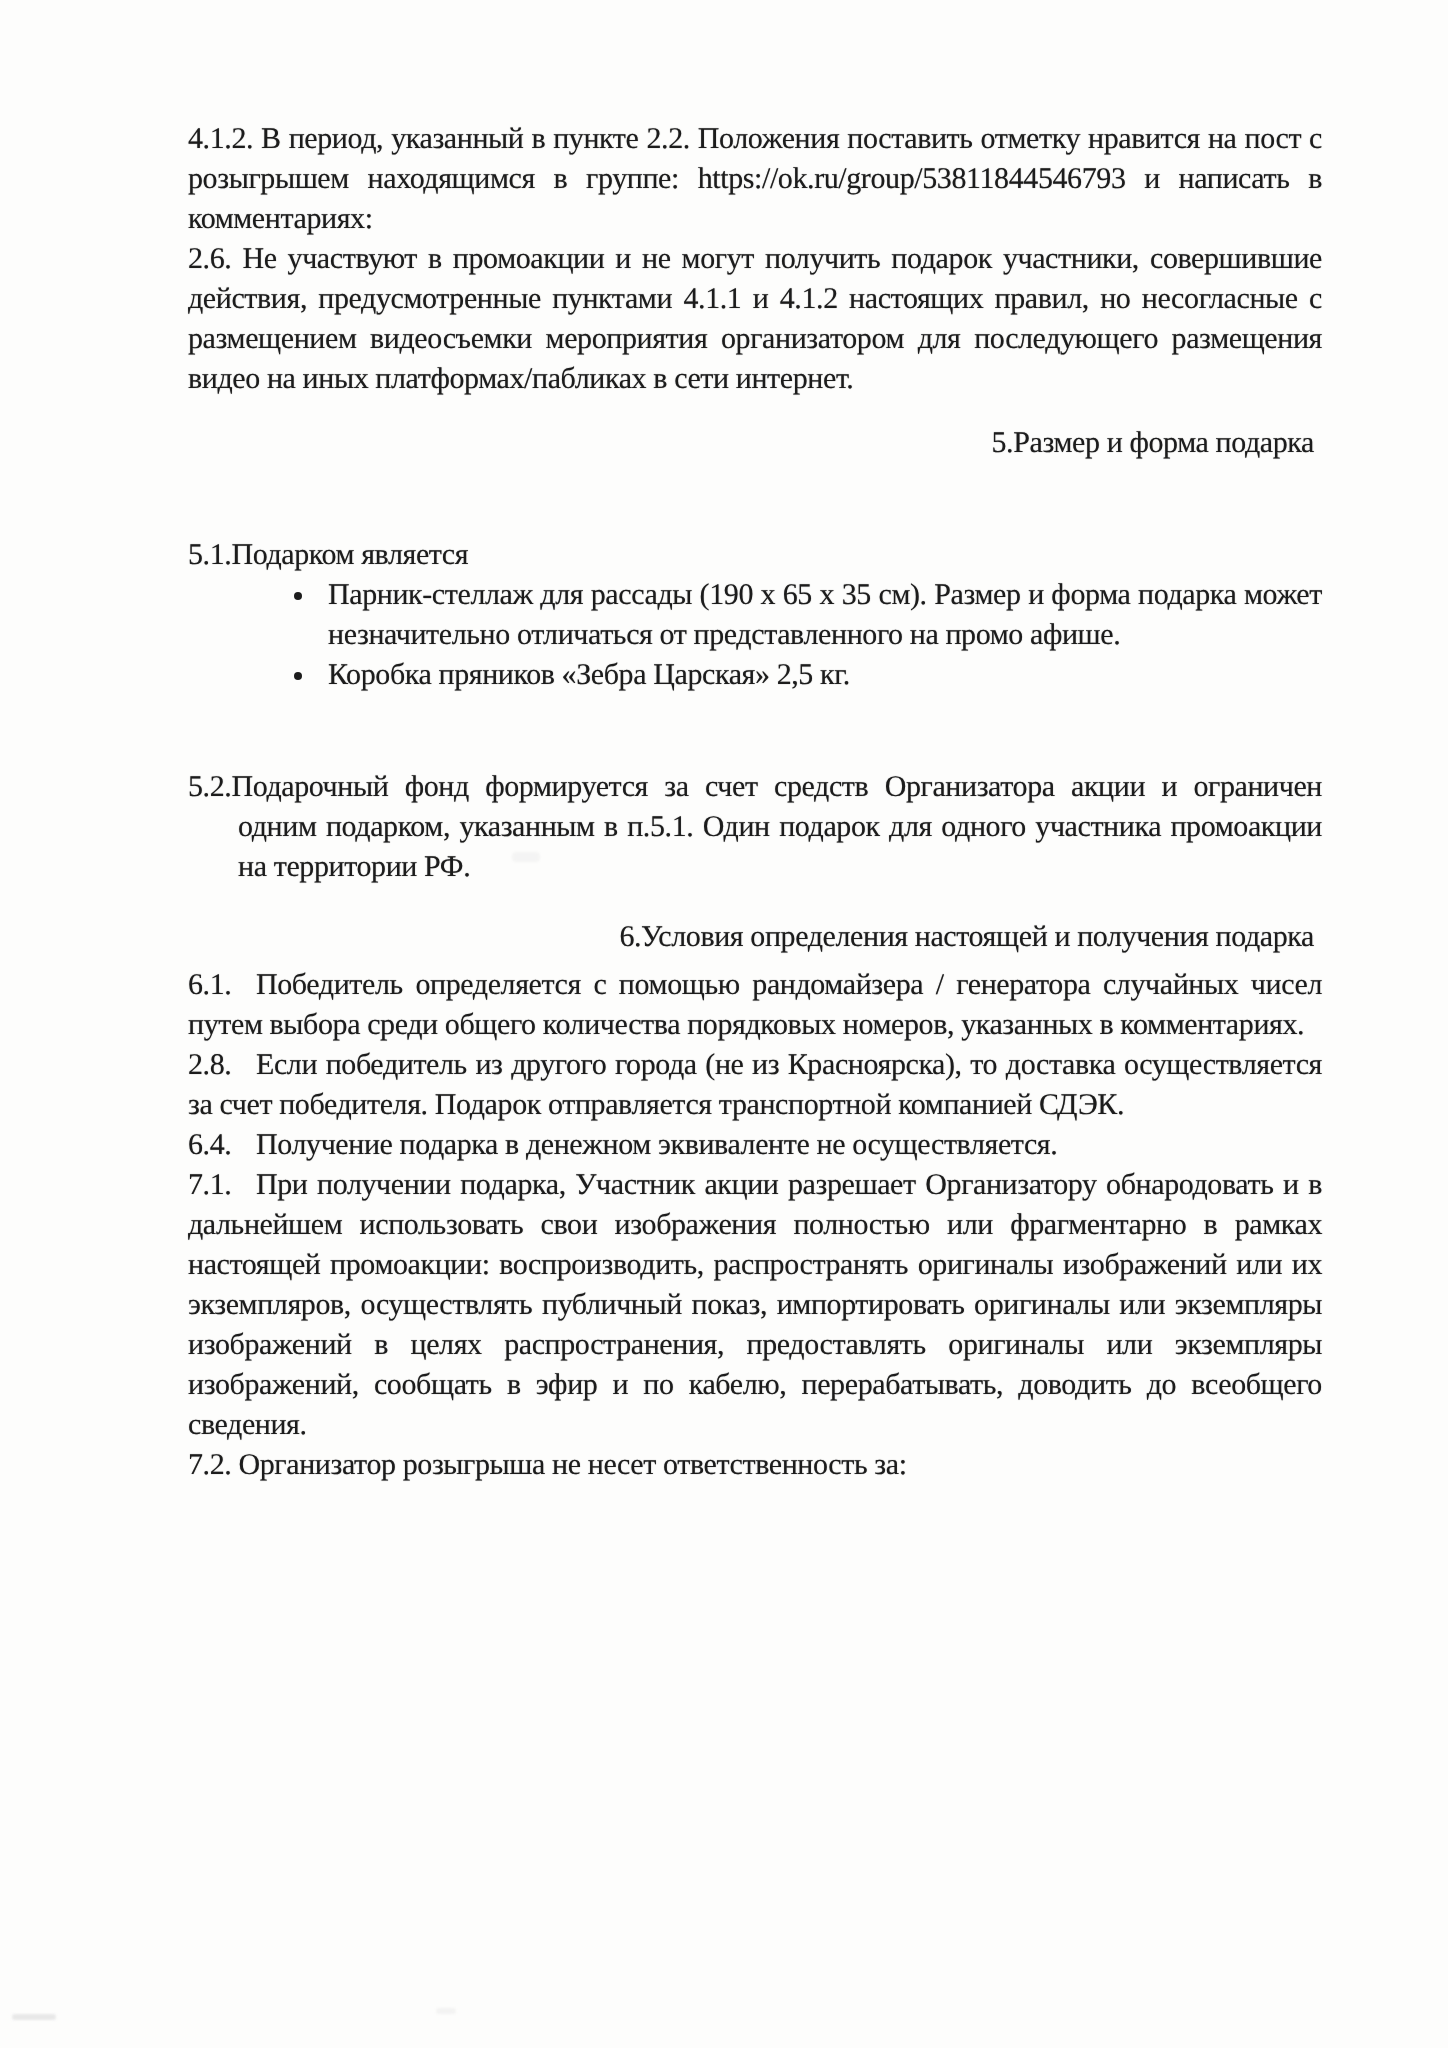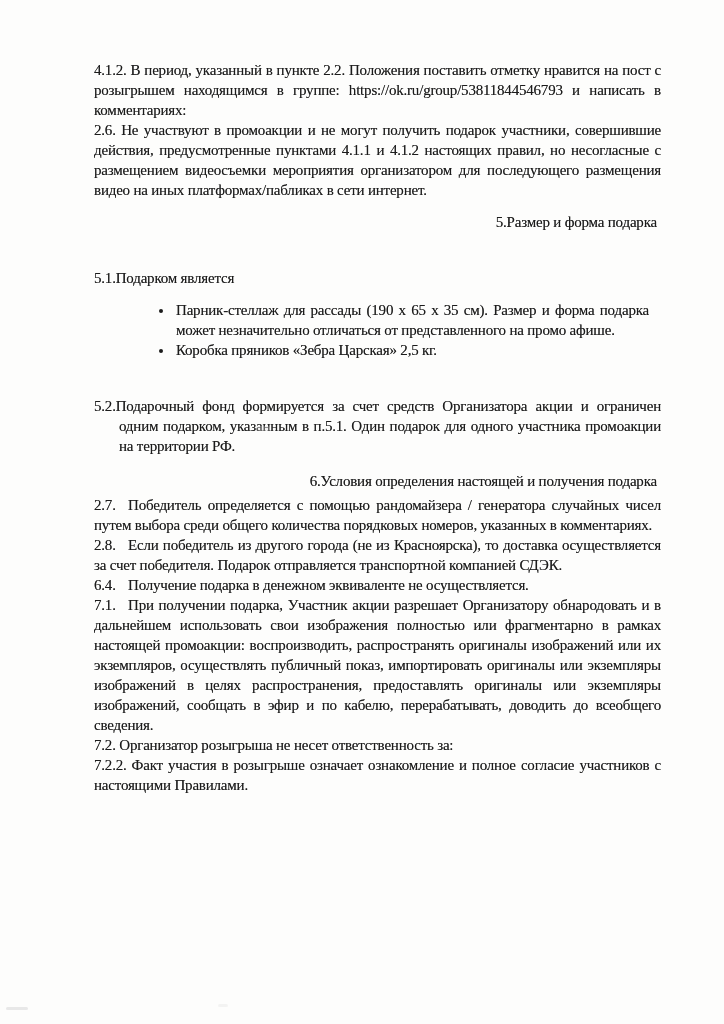--- a/index.html
+++ b/index.html
@@ -46,21 +46,21 @@
   .heading {
     margin: 4px;
     text-align: right;
   }
   .heading .hnum {
     display: inline-block;
     width: 23px;
   }
   
   ul.bullets {
-    margin: 12px;
+    margin: 0;
     padding: 0 0 0 68px;
     list-style: disc outside;
   }
   ul.bullets li {
     text-align: justify;
     padding-left: 2px;
   }
   .gap-12 { margin-top: 12px; }
   .gap-15 { margin-top: 15px; }
   .gap-18 { margin-top: 18px; }
@@ -93,33 +93,32 @@
 
     <ul class="bullets">
       <li>Парник-стеллаж для рассады (190 х 65 х 35 см). Размер и форма подарка может незначительно отличаться от представленного на промо афише.</li>
       <li>Коробка пряников «Зебра Царская» 2,5 кг.</li>
     </ul>
 
     <p class="para hang gap-20">5.2.Подарочный фонд формируется за счет средств Организатора акции и ограничен одним подарком, указанным в п.5.1. Один подарок для одного участника промоакции на территории РФ.</p>
 
     <p class="heading gap-15"><span class="hnum">6.</span><span>Условия определения настоящей и получения подарка</span></p>
 
-    <p class="para gap-18"><span class="clause-num">2.7.</span><span>Победитель определяется с помощью рандомайзера / генератора случайных чисел путем выбора среди общего количества порядковых номеров, указанных в комментариях.</span></p>
+    <p class="para gap-18"><span class="clause-num">6.1.</span><span>Победитель определяется с помощью рандомайзера / генератора случайных чисел путем выбора среди общего количества порядковых номеров, указанных в комментариях.</span></p>
 
     <p class="para"><span class="clause-num">2.8.</span><span>Если победитель из другого города (не из Красноярска), то доставка осуществляется за счет победителя. Подарок отправляется транспортной компанией СДЭК.</span></p>
 
 
     <p class="para"><span class="clause-num">6.4.</span><span>Получение подарка в денежном эквиваленте не осуществляется.</span></p>
 
 
     <p class="para"><span class="clause-num">7.1.</span><span>При получении подарка, Участник акции разрешает Организатору обнародовать и в дальнейшем использовать свои изображения полностью или фрагментарно в рамках настоящей промоакции: воспроизводить, распространять оригиналы изображений или их экземпляров, осуществлять публичный показ, импортировать оригиналы или экземпляры изображений в целях распространения, предоставлять оригиналы или экземпляры изображений, сообщать в эфир и по кабелю, перерабатывать, доводить до всеобщего сведения.</span></p>
 
     <p class="para">7.2. Организатор розыгрыша не несет ответственность за:</p>
 
 
-    <p class="para">7.2.2. Факт участия в розыгрыше означает ознакомление и полное согласие участников с настоящими Правилами.</p>
 
   </div>
 
   <div class="artifact a1"></div>
   <div class="artifact a2"></div>
   <div class="artifact a3"></div>
 </div>
 
 </body></html>

